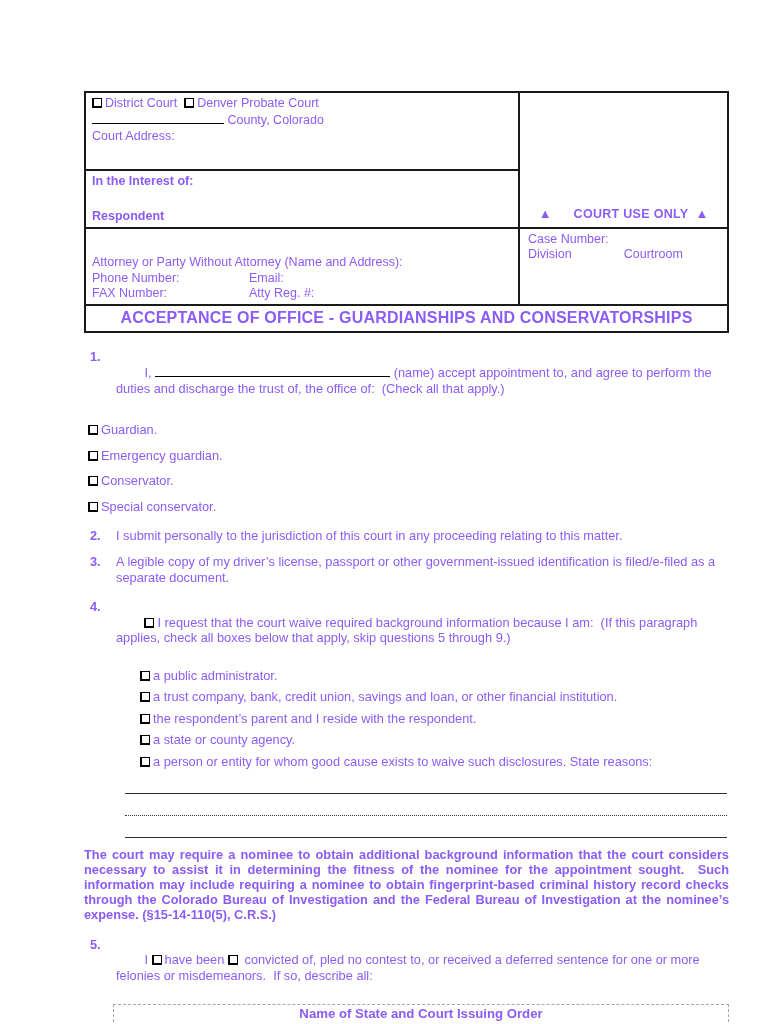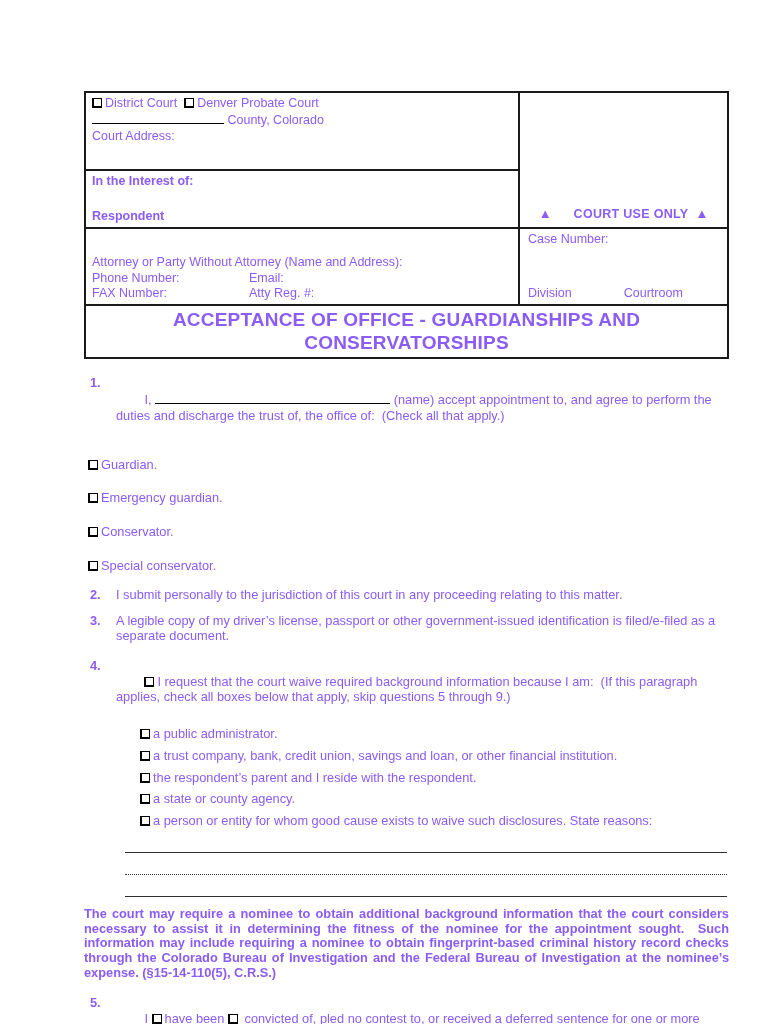--- a/index.html
+++ b/index.html
@@ -32,59 +32,59 @@
   }
   .cell { padding: 3px 6px; }
   .cell-court   { grid-column: 1; grid-row: 1; border-right: 2px solid #1a1a1a; border-bottom: 2px solid #1a1a1a; }
   .cell-interest{ grid-column: 1; grid-row: 2; border-right: 2px solid #1a1a1a; border-bottom: 2px solid #1a1a1a;
                   display: flex; flex-direction: column; justify-content: space-between; }
   .cell-courtuse{ grid-column: 2; grid-row: 1 / 3; border-bottom: 2px solid #1a1a1a;
                   display: flex; align-items: flex-end; justify-content: center; padding-bottom: 5px; }
   .cell-attorney{ grid-column: 1; grid-row: 3; border-right: 2px solid #1a1a1a;
                   display: flex; flex-direction: column; justify-content: flex-end; }
   .cell-case    { grid-column: 2; grid-row: 3; padding-left: 8px;
-                  display: flex; flex-direction: column; justify-content: space-between; }
+                  display: flex; flex-direction: column; }
   .bold { font-weight: bold; }
   .row-line { white-space: nowrap; }
   .lab-col { display: inline-block; width: 157px; }
   .blank { display: inline-block; border-bottom: 1.4px solid #000; height: 13px; vertical-align: baseline; }
   .blank-county { width: 132px; }
   .blank-name { width: 235px; }
   .courtuse-inner { font-weight: bold; font-size: 12.5px; white-space: nowrap; }
   .tri { font-size: 13px; }
   .courtuse-text { margin-left: 22px; margin-right: 7px; letter-spacing: 0.3px; }
   .division-row span + span { margin-left: 52px; }
 
   
   .title-bar {
     border: 2px solid #1a1a1a;
     margin-top: -2px;
     text-align: center;
     font-weight: bold;
-    font-size: 19px;
+    font-size: 16px;
     padding: 2px 0 3px 0;
     letter-spacing: 0.2px;
   }
 
   
   .item { display: flex; margin-left: 6px; }
   .item .num { width: 26px; font-weight: bold; flex: 0 0 26px; }
   .item .body { flex: 1; white-space: pre-wrap; }
   .cb {
     display: inline-block;
     width: 10px; height: 10px;
     border: 1.5px solid #000;
     border-left-width: 2.5px;
     border-bottom-width: 2.5px;
     margin-right: 3px;
     vertical-align: -1px;
     background: #fff;
   }
   .optlist { margin-left: 4px; }
-  .optlist .opt { margin-top: 18px; }
+  .optlist .opt { margin-top: 10px; }
   .sublist { margin-left: 56px; }
   .sublist .opt { margin-top: 6px; }
   .mt16 { margin-top: 16px; }
   .mt14 { margin-top: 14px; }
   .mt10 { margin-top: 10px; }
 
   
   .rlines { margin-left: 41px; margin-right: 2px; margin-top: 4px; }
   .rline { height: 20px; border-bottom: 1.6px solid #2e2e2e; }
   .rline + .rline { height: 22px; }

